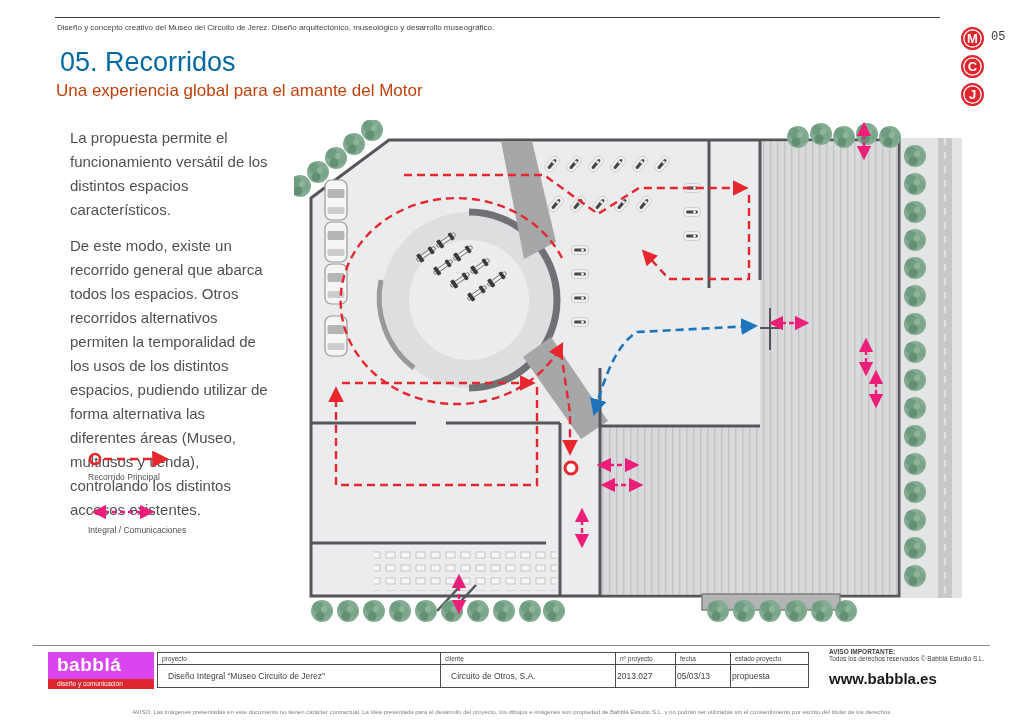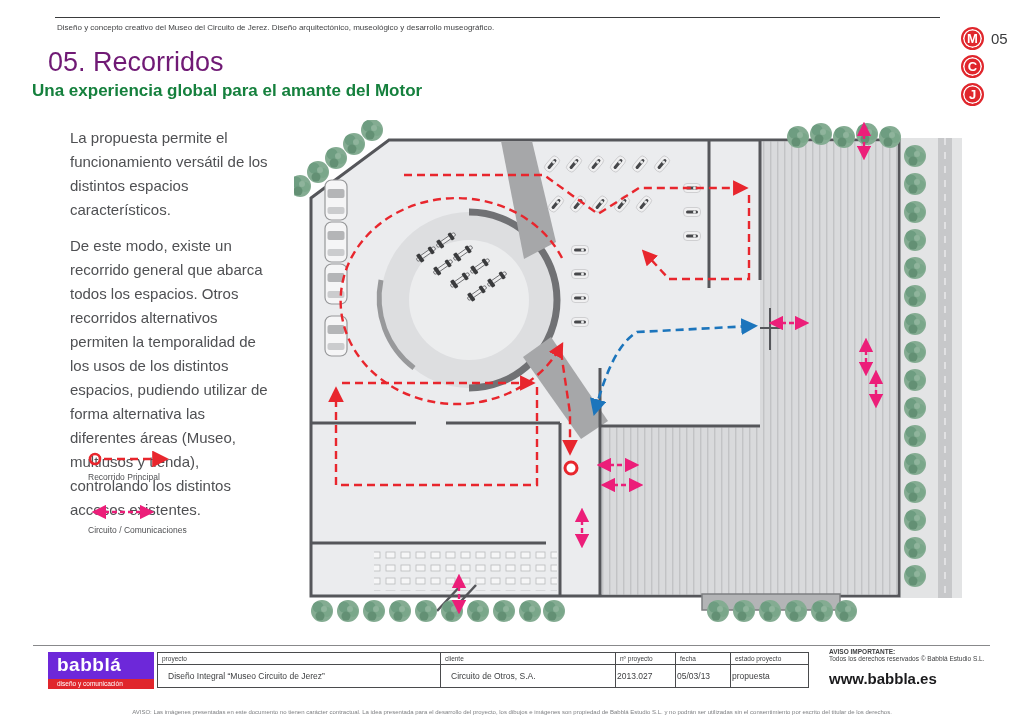--- a/index.html
+++ b/index.html
@@ -6,38 +6,38 @@
   .sheet { position:relative; width:1024px; height:724px; background:#ffffff;
            font-family:"Liberation Sans", sans-serif; overflow:hidden; }
 
   .top-rule { position:absolute; left:55px; top:17px; width:885px; height:1px; background:#3a3b3d; }
   .header-note { position:absolute; left:57px; top:23px; font-size:8px; color:#414244; }
 
   .mcj { position:absolute; width:23px; height:23px; border-radius:50%; background:#e0262c;
          color:#fff; font-weight:bold; font-size:13px; display:flex; align-items:center;
          justify-content:center; box-shadow: inset 0 0 0 1.5px #fff; border:2px solid #e0262c; box-sizing:border-box; }
   .mcj-m { left:961px; top:27px; } .mcj-c { left:961px; top:55px; } .mcj-j { left:961px; top:83px; }
-  .page-number { position:absolute; left:991px; top:30px; font-size:15px; color:#3a3b3d; }
-
-  .page-title { position:absolute; left:48px; top:47px; font-size:27px; color:#701a75; }
-  .page-subtitle { position:absolute; left:32px; top:81px; font-size:17px; font-weight:bold; color:#15803d; }
+  .page-number { position:absolute; left:991px; top:30px; font-size:12px; color:#3a3b3d;font-family:Liberation Mono, monospace; }
+
+  .page-title { position:absolute; left:60px; top:47px; font-size:27px; color:#0369a1; }
+  .page-subtitle { position:absolute; left:56px; top:81px; font-size:17px; font-weight:normal; color:#c2410c; }
 
   .intro { position:absolute; left:70px; top:126px; width:200px; font-size:15px; line-height:1.6; color:#4f5053; }
   .intro p { margin:0 0 12px 0; }
 
   .legend { position:absolute; left:88px; top:451px; }
   .legend-item { margin-bottom:22px; }
   .legend-label { font-size:8.5px; color:#4f5053; margin-top:1px; }
 
   .plan { position:absolute; left:294px; top:120px; width:672px; height:502px; }
 
   .footer-rule { position:absolute; left:33px; top:645px; width:957px; height:1px; background:#88898b; }
 
   .babbla { position:absolute; left:48px; top:652px; width:106px; }
-  .babbla-name { background:#6d28d9; color:#fff; font-size:19px; font-weight:bold; height:27px;
+  .babbla-name { background:#d946ef; color:#fff; font-size:19px; font-weight:bold; height:27px;
                  line-height:26px; padding-left:9px; letter-spacing:0.5px; box-sizing:border-box; }
   .babbla-tag { background:#e0262c; color:#fff; font-size:6.5px; height:10px; line-height:10px; padding-left:9px; }
 
   .project-table { position:absolute; left:157px; top:652px; border-collapse:collapse; }
   .project-table td { border:1px solid #4a4b4d; color:#3f4042; box-sizing:border-box; }
   .project-table .th { font-size:6.5px; padding:2px 4px; height:8px; text-align:left; }
   .project-table .val { font-size:8.5px; height:23px; text-align:left; }
   .project-table .val.left { text-align:left; padding-left:10px; }
   .c0 { width:283px;margin-top:27px; } .c1 { width:175px; } .c2 { width:60px; } .c3 { width:55px; } .c4 { width:78px;margin-left:38px; }
 
@@ -117,21 +117,21 @@
       <svg width="90" height="16" viewBox="0 0 90 16">
         <circle cx="7" cy="8" r="5" fill="none" stroke="#e8262d" stroke-width="2.6"></circle>
         <line x1="16" y1="8" x2="76" y2="8" stroke="#e8262d" stroke-width="2.6" stroke-dasharray="8 5" marker-end="url(#arrR)"></line>
       </svg>
       <div class="legend-label">Recorrido Principal</div>
     </div>
     <div class="legend-item">
       <svg width="90" height="16" viewBox="0 0 90 16">
         <line x1="8" y1="8" x2="62" y2="8" stroke="#ec1e79" stroke-width="2.4" stroke-dasharray="5 3" marker-start="url(#arrP)" marker-end="url(#arrP)"></line>
       </svg>
-      <div class="legend-label">Circuito / Comunicaciones</div>
+      <div class="legend-label">Integral / Comunicaciones</div>
     </div>
   </div>
 
   <svg class="plan" viewBox="0 0 672 502">
 
     <g>
       <rect x="606" y="18" width="62" height="460" fill="#e3e4e5"></rect>
       <rect x="644" y="18" width="14" height="460" fill="#c7c8ca"></rect>
       <line x1="651" y1="18" x2="651" y2="478" stroke="#f2f2f3" stroke-width="1.2" stroke-dasharray="7 7"></line>
     </g>

